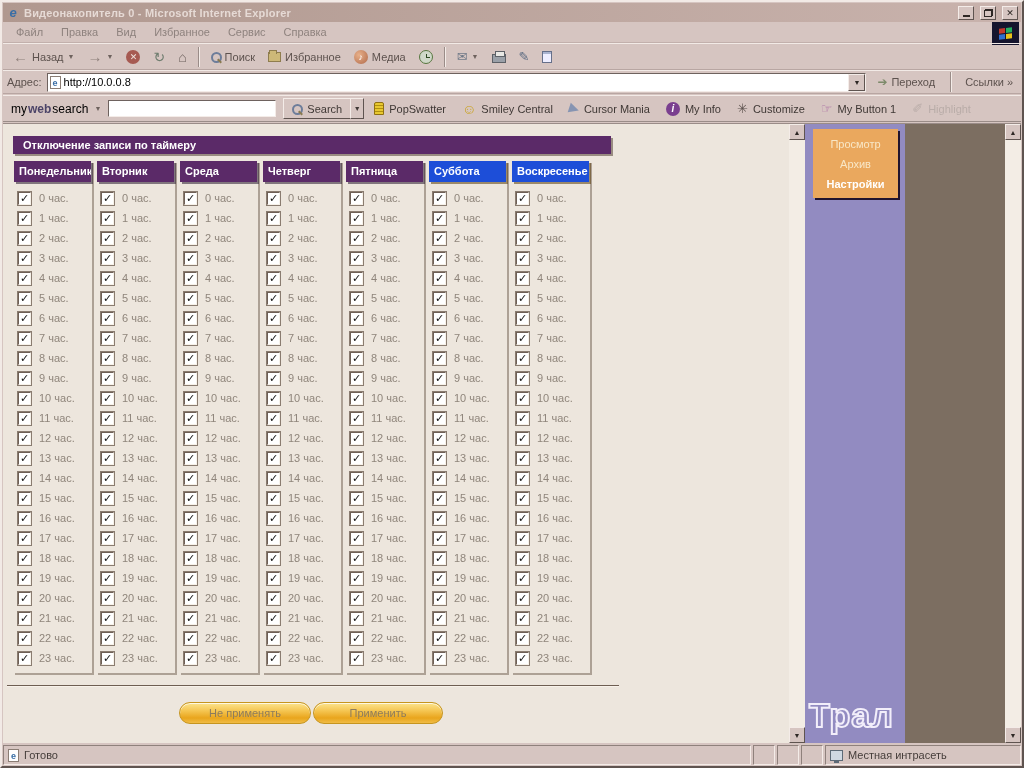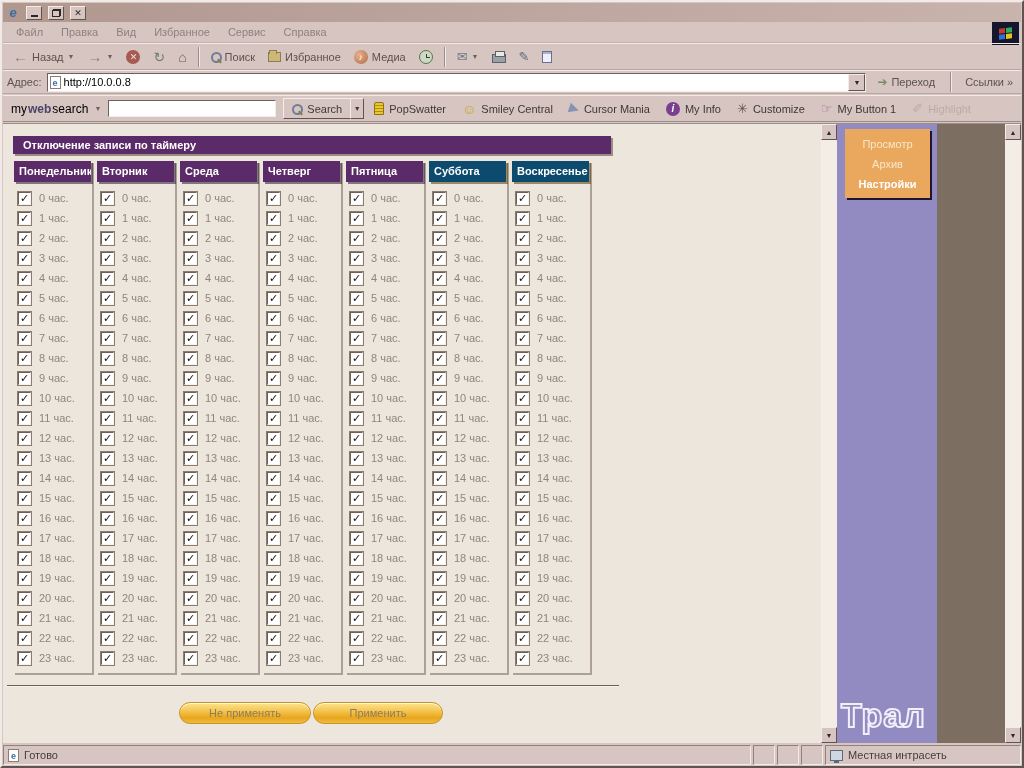--- a/index.html
+++ b/index.html
@@ -123,21 +123,21 @@
   .page-header { position:absolute; left:10px; top:12px; width:598px; height:18px;
                  background:#5b2a68; color:#fff; font-weight:bold; line-height:18px;
                  padding-left:10px; box-shadow:2px 2px 0 rgba(84,66,52,.55); }
 
   .columns { position:absolute; left:10px; top:37px; display:flex; }
   .day-col { width:79px; margin-right:4px; padding-bottom:5px; background:#ede6dd;
              box-shadow:2px 2px 0 rgba(96,78,62,.45); }
   .day-header { height:21px; margin:0 1px 6px 1px; background:#5b2a68; color:#fff; font-weight:bold;
                 line-height:21px; padding-left:5px; box-shadow:2px 2px 0 rgba(40,25,45,.55);
                 white-space:nowrap; overflow:hidden; }
-  .day-col.weekend .day-header { background:#0c4a6e; box-shadow:2px 2px 0 rgba(90,60,10,.55); }
+  .day-col.weekend .day-header { background:#1d4ed8; box-shadow:2px 2px 0 rgba(90,60,10,.55); }
   .hour-row { height:20px; display:flex; align-items:center; padding-left:5px; }
   .cb { width:13px; height:13px; background:#fff; border:1px solid; border-color:#6e5f55 #f7f2ea #f7f2ea #6e5f55;
         outline:1px solid #8a7c70; display:flex; align-items:center; justify-content:center; }
   .cb .mark { font-size:11px; font-weight:bold; color:#101010; line-height:10px; margin-top:-1px; }
   .hour-label { margin-left:8px; color:#8f857b; }
 
   .frame-rule { position:absolute; left:4px; top:561px; width:612px; height:2px; background:#6e5e52;
                 border-bottom:1px solid #f8f2ea; }
 
   .action-btn { position:absolute; top:578px; height:22px; border-radius:11px;
@@ -148,21 +148,21 @@
   .btn-apply { left:310px; width:130px; }
 
   
   .scrollbar { width:16px; position:relative; background:#f3ede5; }
   .sb-btn { position:absolute; left:0; width:16px; height:16px; background:#d6c5c1;
             border:1px solid; border-color:#f4ece8 #5f5450 #5f5450 #f4ece8;
             display:flex; align-items:center; justify-content:center; font-size:7px; color:#2e2825; }
   .sb-up { top:0; } .sb-down { bottom:0; }
 
   
-  .sidebar-frame { width:168px; position:relative; background:#7c6e61; }
+  .sidebar-frame { width:200px; position:relative; background:#7c6e61; }
   .sidebar-purple { position:absolute; left:0; top:0; width:100px; height:100%; background:#928bc1; }
   .sb-panel { margin-left:8px; width:85px; background:#eaa85e; box-shadow:2px 2px 0 #20142e; padding:5px 0 4px; }
   .sb-panel.first { margin-top:5px; }
   .sb-panel.second { margin-top:11px; }
   .sb-item { height:20px; line-height:20px; text-align:center; color:#f8e7c7; white-space:nowrap; }
   .sb-item.active { color:#fff; font-weight:bold; }
   .sb-logo { position:absolute; left:4px; bottom:8px; font-size:34px; font-weight:bold; letter-spacing:1px;
              color:transparent; -webkit-text-stroke:2px #f2eefa; }
 
   
@@ -176,20 +176,21 @@
   .zone-icon { position:relative; width:13px; height:11px; background:#cfd8e2; border:1px solid #5d6a77; }
   .zone-icon::after { content:""; position:absolute; left:3px; bottom:-3px; width:5px; height:2px; background:#5d6a77; }
 </style>
 </head>
 <body>
 
 <div id="window">
 
   <div class="titlebar">
     <span class="ie-e">e</span>
+    <span class="title-text">Видеонакопитель 0 - Microsoft Internet Explorer</span>
     <span class="winbtn">
         <span class="glyph-min"></span>
       </span>
     <span class="winbtn">
         <span class="glyph-restore"></span>
       </span>
     <span class="winbtn">✕</span>
   </div>
 
   <div class="menubar">

